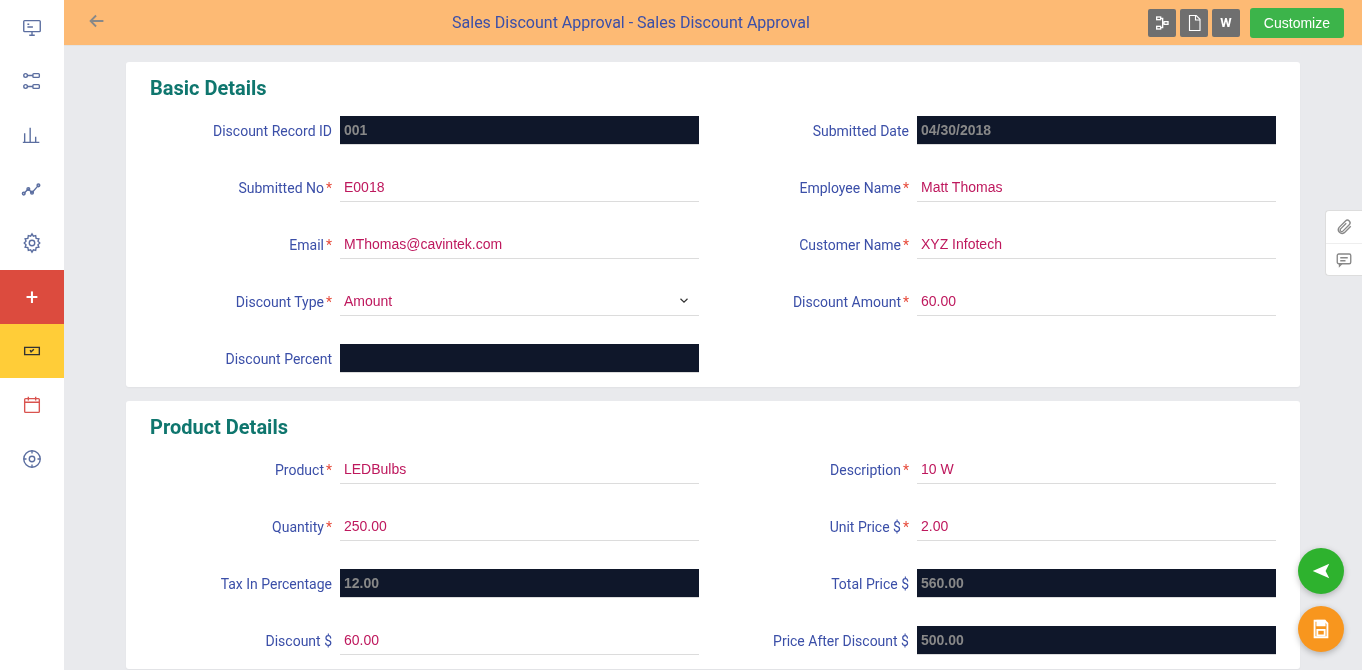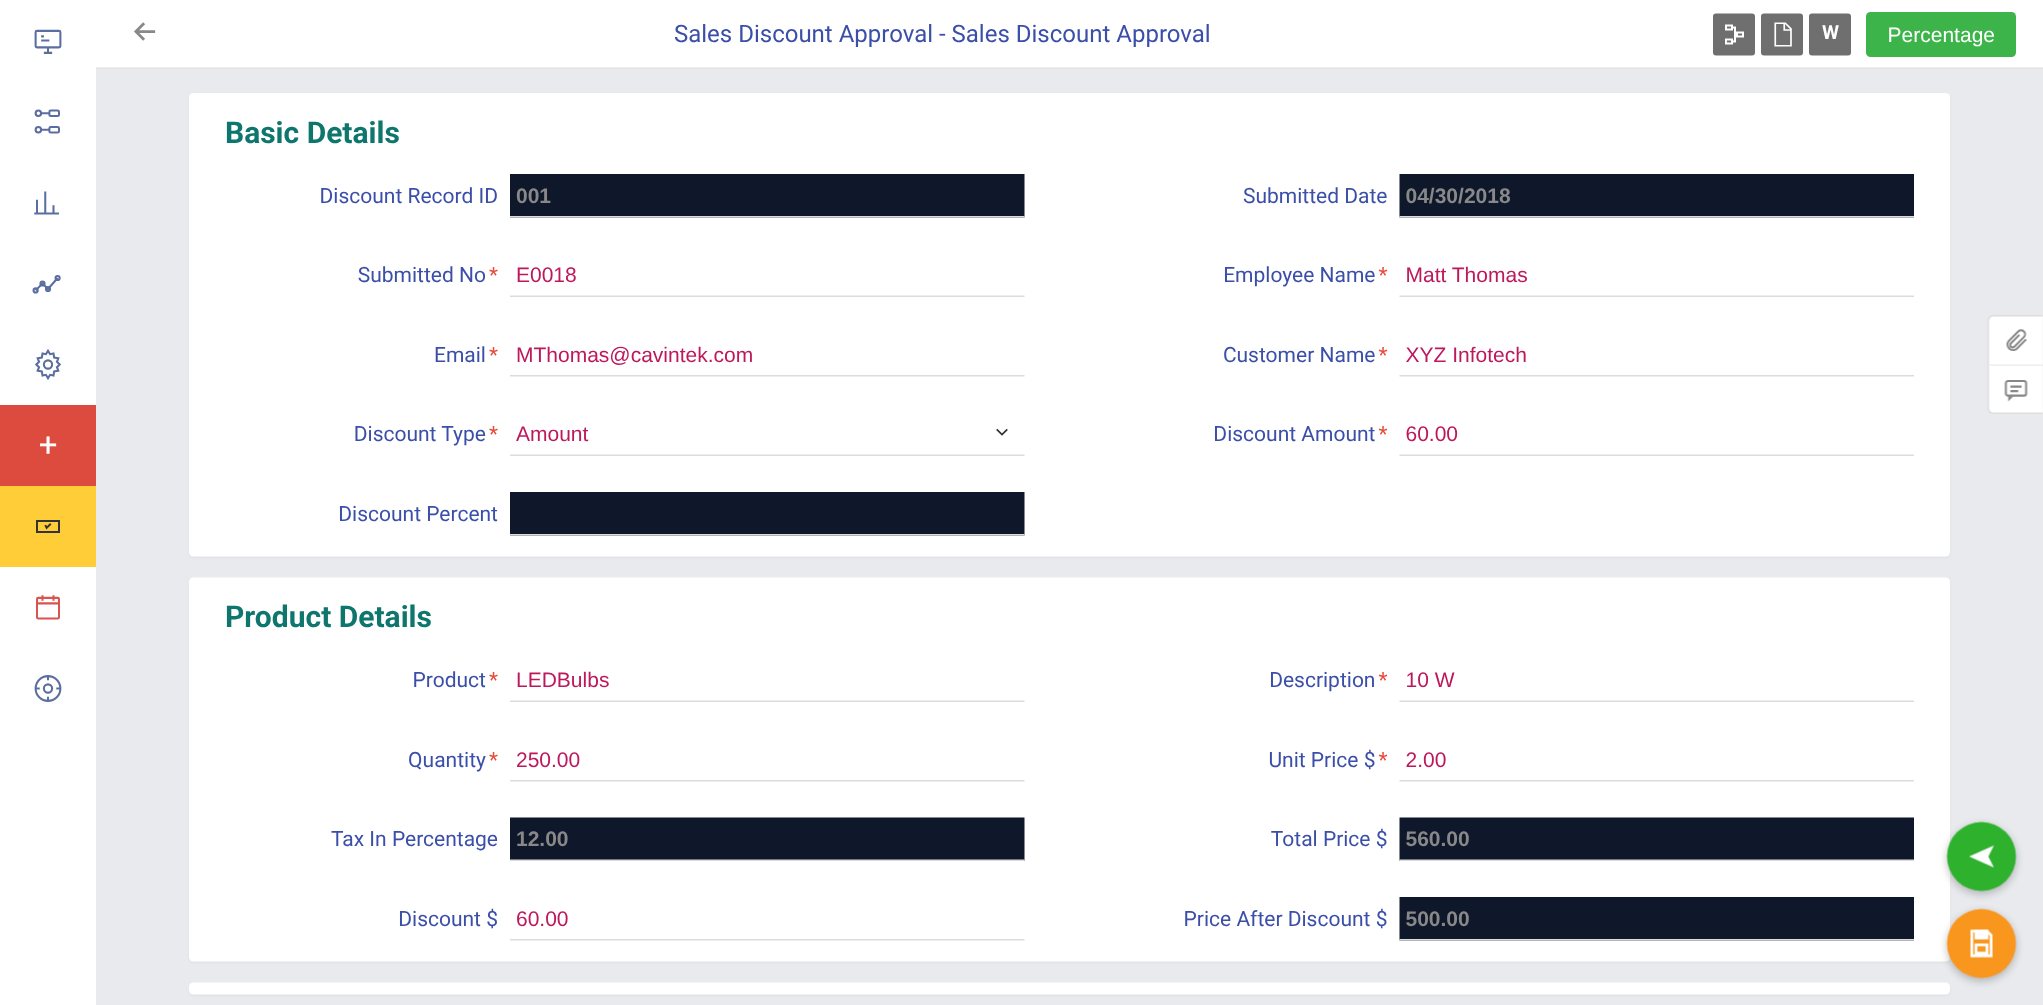--- a/index.html
+++ b/index.html
@@ -7,32 +7,32 @@
   
   .sidebar { position: absolute; left: 0; top: 0; width: 64px; height: 670px; background: #fff; display: flex; flex-direction: column; align-items: center; z-index: 10; }
   .sb-item { width: 64px; height: 54px; display: flex; align-items: center; justify-content: center; color: #5b6ea0; cursor: pointer; }
   .sb-item.red { background: #dc4b3e; color: #fff; }
   .sb-item.yellow { background: #ffcd38; color: #333; }
   .sb-item svg { width: 22px; height: 22px; }
   .sb-plus { font-size: 22px; color: #fff; }
   
   .main { position: absolute; left: 64px; top: 0; right: 0; height: 670px; display: flex; flex-direction: column; }
   
-  .header { height: 46px; background: #ffffff; border-bottom: 1px solid #e2e2e2; display: flex; align-items: center; padding: 0 18px 0 22px; }
+  .header { height: 46px; background: #fdba74; border-bottom: 1px solid #e2e2e2; display: flex; align-items: center; padding: 0 18px 0 22px; }
   .back-arrow { color: #888; cursor: pointer; margin-right: 6px; }
   .back-arrow svg { width: 22px; height: 22px; }
   .page-title { flex: 1; text-align: center; color: #3b4fa8; font-size: 16px; font-weight: 400; }
   .header-actions { display: flex; align-items: center; gap: 4px; }
   .hicon { width: 28px; height: 28px; display: flex; align-items: center; justify-content: center; background: #6f6f6f; color: #fff; border-radius: 2px; cursor: pointer; font-size: 13px; font-weight: 700; }
   .customize-btn { background: #3cb44a; color: #fff; border: none; padding: 7px 14px; font-size: 14px; border-radius: 3px; cursor: pointer; margin-left: 6px; }
   
   .content { flex: 1; overflow-y: auto; padding: 16px 62px 12px 62px; }
   .card { background: #fff; border-radius: 3px; margin-bottom: 14px; padding: 14px 24px 14px 24px; box-shadow: 0 1px 2px rgba(0,0,0,0.04); }
   .section-title { color: #0f766e; font-size: 20px; font-weight: 700; margin-bottom: 16px; }
-  .form-grid { display: grid; grid-template-columns: 1fr 1fr; column-gap: 60px; row-gap: 24px; }
+  .form-grid { display: grid; grid-template-columns: 1fr 1fr; column-gap: 60px; row-gap: 24px; gap: 28px; }
   .form-row { display: flex; align-items: center; }
   .field-label { width: 190px; text-align: right; color: #3b4fa8; font-size: 14px; padding-right: 8px; white-space: nowrap; }
   .req { color: #e74c3c; margin-left: 2px; }
   .field-wrap { flex: 1; position: relative; }
   .field-input { width: 100%; border: none; border-bottom: 1px solid #dcdcdc; background: transparent; font-size: 14px; padding: 6px 4px; color: #be185d; outline: none; }
   .field-input.readonly { background: #0f172a; color: #888; font-weight: bold; }
   .field-input.num { text-align: left; }
   .select-wrap { position: relative; }
   .select-caret { position: absolute; right: 8px; top: 50%; transform: translateY(-50%); pointer-events: none; color: #333; }
   
@@ -128,21 +128,21 @@
       </div>
       <div class="hicon" style="font-family:serif;font-style:italic;">
         <svg viewBox="0 0 24 24" width="18" height="18" fill="#fff">
             <path d="M6 2h9l5 5v15H6z" fill="none" stroke="#fff" stroke-width="1.5"></path>
             <path d="M14 2v6h6" fill="none" stroke="#fff" stroke-width="1.5"></path>
           </svg>
       </div>
       <div class="hicon">
         <span>W</span>
       </div>
-      <button class="customize-btn">Percentage</button>
+      <button class="customize-btn">Customize</button>
     </div>
   </div>
 
   <div class="content">
 
     <div class="card">
       <div class="section-title">Basic Details</div>
       <div class="form-grid">
 
         <div class="form-row">

